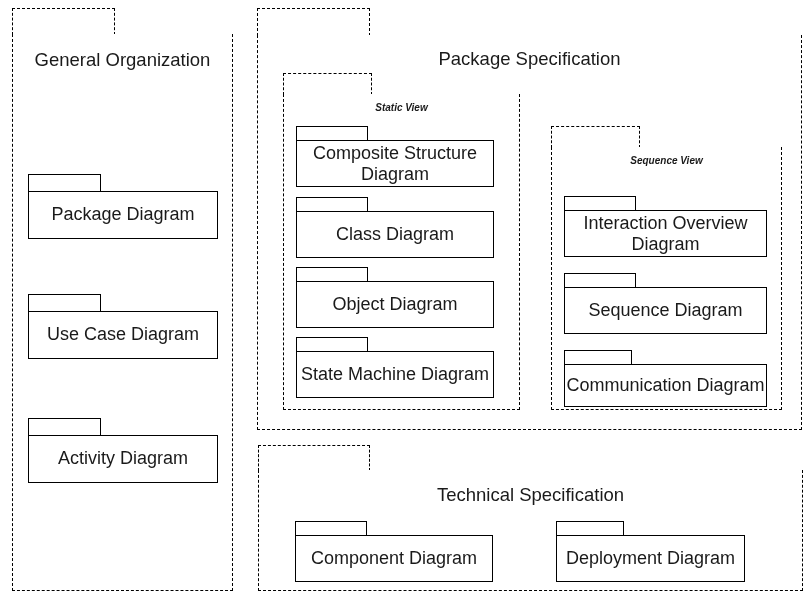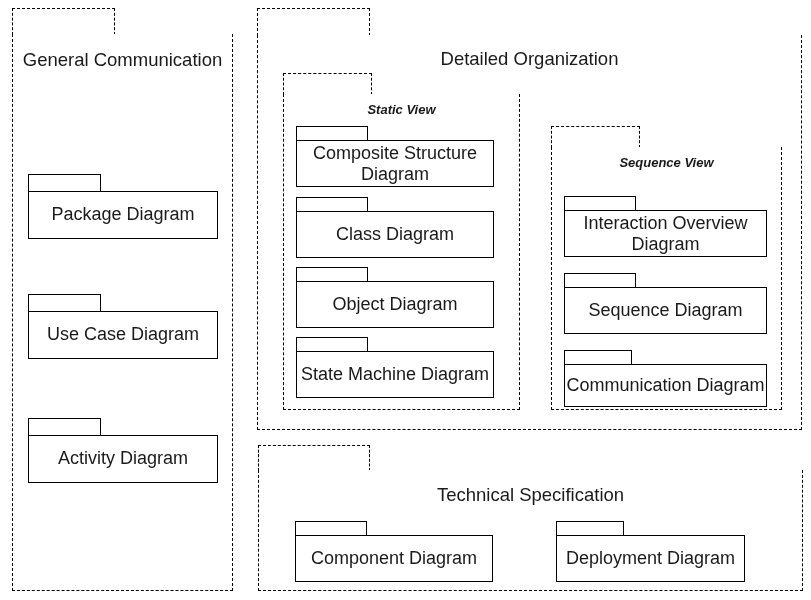--- a/index.html
+++ b/index.html
@@ -60,38 +60,38 @@
     border: 1px solid #000000;
     border-bottom: 1px solid #000000;
   }
   .pkg.solid > .body {
     border: 1px solid #000000;
     border-top: 1px solid #000000;
   }
 
   
   .title-lg { font-size: 18.5px; }
-  .title-md { font-size: 13px; font-style: italic; font-weight: bold; }
+  .title-md { font-size: 10px; font-style: italic; font-weight: bold; }
   .title-sm { font-size: 18px; }
 
   
   .center-v {
     top: 50%;
     transform: translateY(-50%);
   }
 </style>
 </head>
 <body>
 
 <div id="canvas">
 
   <div class="pkg dashed" style="left:12px; top:8px; width:221px; height:583px;">
     <div class="tab" style="width:103px; height:27px;"></div>
     <div class="body" style="top:26px; width:221px; height:557px;">
-      <div class="title title-lg" style="top:15px;">General Communication</div>
+      <div class="title title-lg" style="top:15px;">General Organization</div>
     </div>
 
     <div class="pkg solid" style="left:16px; top:166px; width:190px; height:65px;">
       <div class="tab" style="width:73px; height:18px;"></div>
       <div class="body" style="top:17px; width:190px; height:48px;">
         <div class="title title-sm center-v">Package Diagram</div>
       </div>
     </div>
 
     <div class="pkg solid" style="left:16px; top:286px; width:190px; height:65px;">
@@ -105,21 +105,21 @@
       <div class="tab" style="width:73px; height:18px;"></div>
       <div class="body" style="top:17px; width:190px; height:48px;">
         <div class="title title-sm center-v">Activity Diagram</div>
       </div>
     </div>
   </div>
 
   <div class="pkg dashed" style="left:257px; top:8px; width:545px; height:422px;">
     <div class="tab" style="width:113px; height:28px;"></div>
     <div class="body" style="top:27px; width:545px; height:395px;">
-      <div class="title title-lg" style="top:13px;">Detailed Organization</div>
+      <div class="title title-lg" style="top:13px;">Package Specification</div>
     </div>
 
     <div class="pkg dashed" style="left:26px; top:65px; width:237px; height:337px;">
       <div class="tab" style="width:89px; height:22px;"></div>
       <div class="body" style="top:21px; width:237px; height:316px;">
         <div class="title title-md" style="top:8px;">Static View</div>
       </div>
 
       <div class="pkg solid" style="left:13px; top:53px; width:198px; height:61px;">
         <div class="tab" style="width:72px; height:15px;"></div>

